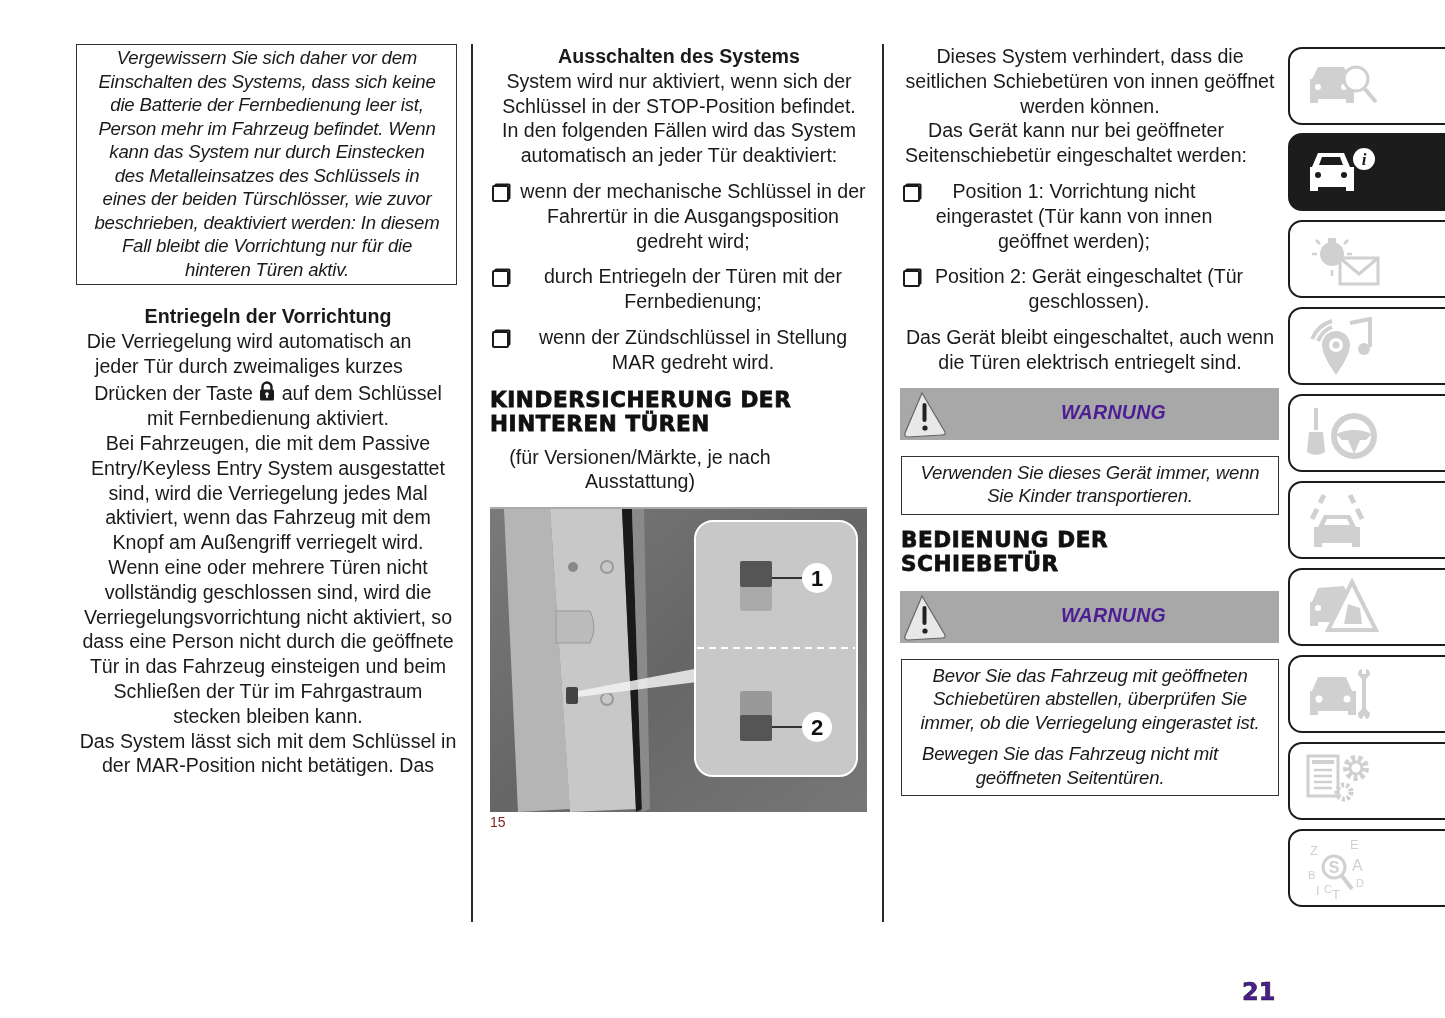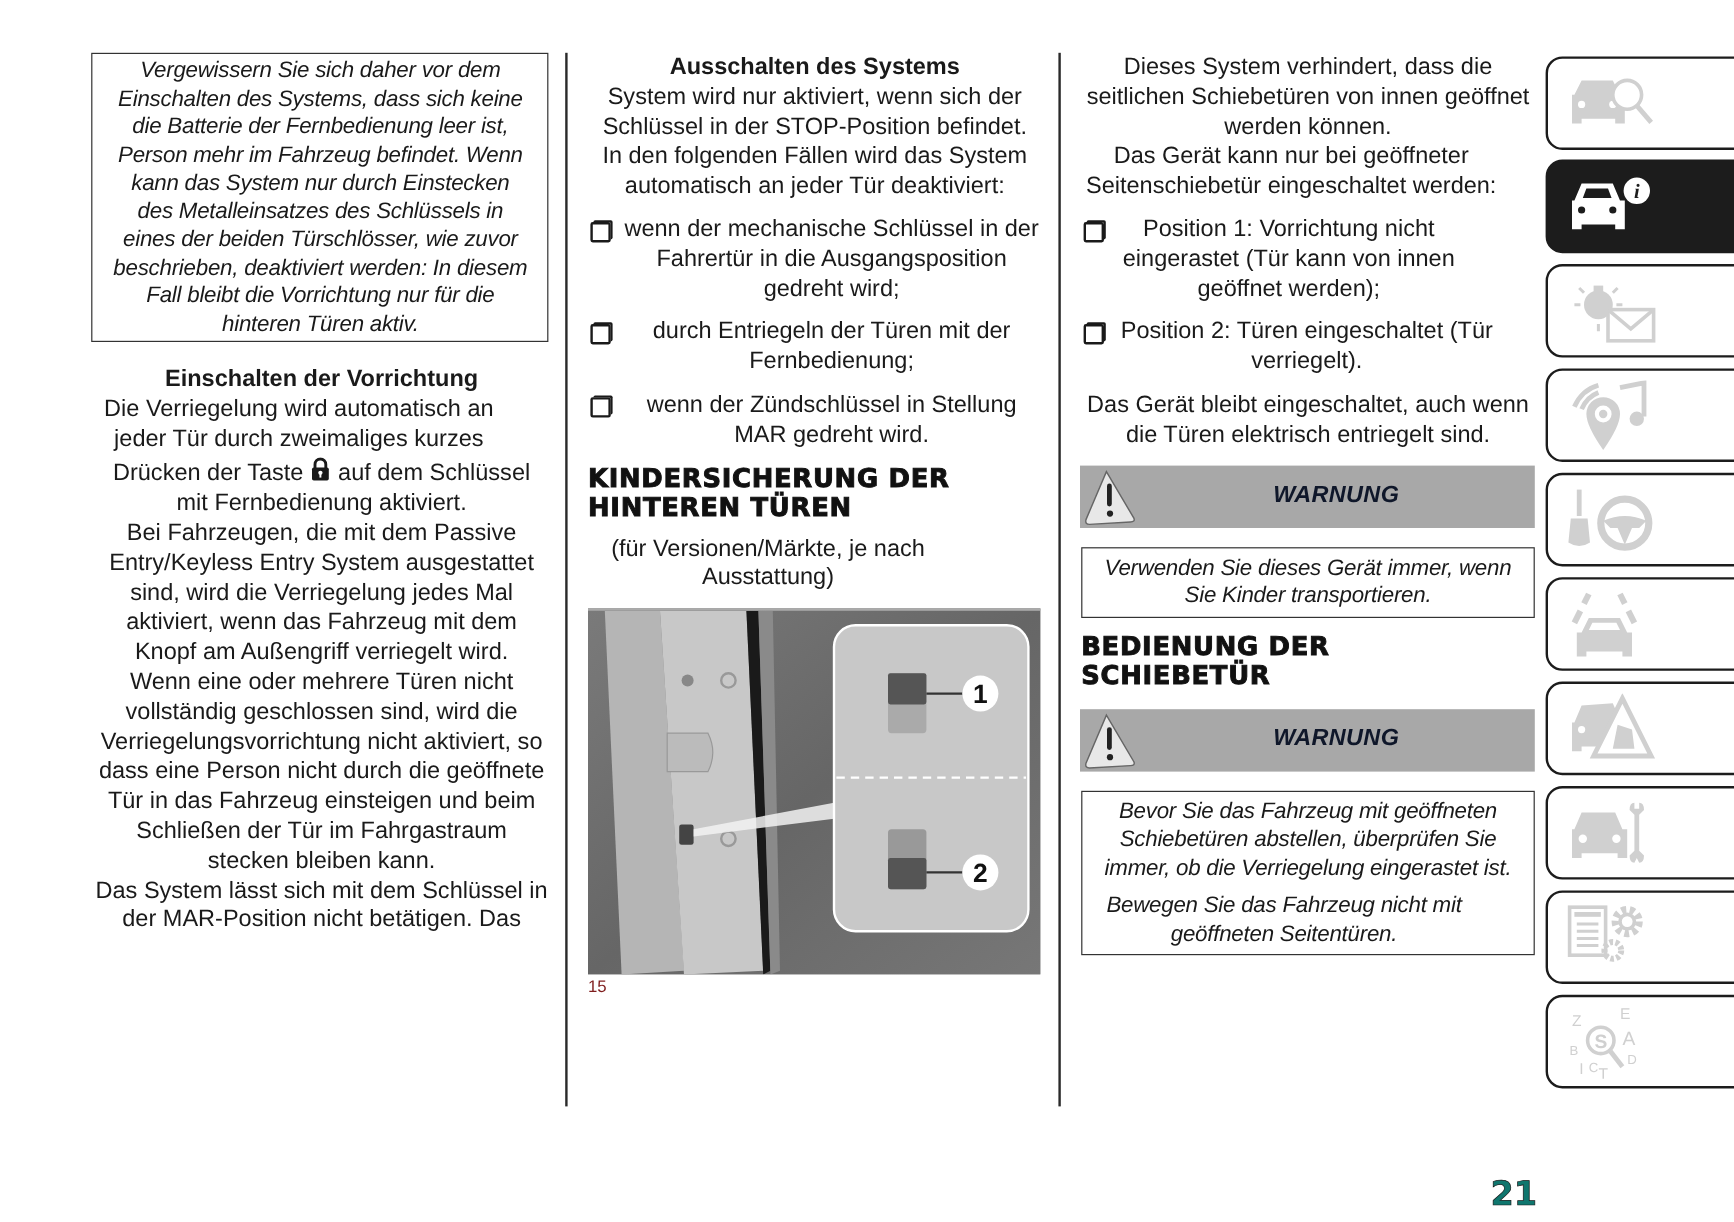--- a/index.html
+++ b/index.html
@@ -18,50 +18,50 @@
   .h-big { font-family:"DejaVu Sans", sans-serif; font-weight:900; font-size:21.5px; line-height:24.5px;
            letter-spacing:0.6px; margin:0; -webkit-text-stroke:0.8px #111; color:#111; }
   .bullet { display:flex; align-items:flex-start; }
   .bullet .box { flex:0 0 auto; width:13px; height:13px; border:2.3px solid #1a1a1a; border-radius:2px;
                  margin:6px 9px 0 2px; box-shadow:2px -2px 0 -0.5px #1a1a1a; }
   .gap10 { height:11px; }
   .gap8 { height:8px; }
   .warn-banner { position:relative; height:52px; background:#a8a8a8; margin-left:-1px; }
   .warn-banner .tri { position:absolute; left:2px; top:2px; width:46px; height:48px; }
   .warn-banner .lbl { position:absolute; left:0; right:0; top:13px; text-align:center; padding-left:48px;
-                      font-weight:bold; font-style:italic; font-size:19.5px; color:#0f172a; letter-spacing:0.3px; }
+                      font-weight:bold; font-style:italic; font-size:19.5px; color:#4c1d95; letter-spacing:0.3px; }
   .figure { position:relative; width:377px; height:303px; background:#6e6e6e; border-top:2px solid #aaa; overflow:hidden; }
   .fig-cap { font-size:14px; margin-top:2px; color:#7f1d1d; }
   .sidebar { position:absolute; left:1288px; top:0; width:157px; }
   .tab { position:absolute; left:0; width:180px; height:78px; border:2.5px solid #1c1c1c; border-radius:14px;
          background:#fff; box-sizing:border-box; }
   .tab.active { background:#1c1c1c; }
   .tab svg { position:absolute; left:14px; top:8px; }
   .page-num { position:absolute; left:1242px; top:978px; font-family:"DejaVu Sans", sans-serif; font-weight:900;
-              font-size:28px; color:#0f766e; -webkit-text-stroke:0.6px #1a1a1a; }
+              font-size:24px; color:#4c1d95; -webkit-text-stroke:0.6px #1a1a1a; }
   .lock-inline { display:inline-block; width:16px; height:20px; vertical-align:-1px; margin:0 1px; }
 </style>
 </head>
 <body>
 
 <div class="col col1">
   <div class="note-box">
     <p class="p it">Vergewissern Sie sich daher vor dem</p>
     <p class="p it">Einschalten des Systems, dass sich keine</p>
     <p class="p it">die Batterie der Fernbedienung leer ist,</p>
     <p class="p it">Person mehr im Fahrzeug befindet. Wenn</p>
     <p class="p it">kann das System nur durch Einstecken</p>
     <p class="p it">des Metalleinsatzes des Schlüssels in</p>
     <p class="p it">eines der beiden Türschlösser, wie zuvor</p>
     <p class="p it">beschrieben, deaktiviert werden: In diesem</p>
     <p class="p it">Fall bleibt die Vorrichtung nur für die</p>
     <p class="p it">hinteren Türen aktiv.</p>
   </div>
   <div style="height:19px"></div>
-  <p class="p bold">Einschalten der Vorrichtung</p>
+  <p class="p bold">Entriegeln der Vorrichtung</p>
   <p class="p" style="width:340px">Die Verriegelung wird automatisch an jeder Tür durch zweimaliges kurzes</p>
   <p class="p" style="margin-top:3px">
     <span>Drücken der Taste</span>
     <svg class="lock-inline" viewBox="0 0 16 20">
       <path d="M3.5 9 V6 a4.5 4.5 0 0 1 9 0 V9" fill="none" stroke="#1a1a1a" stroke-width="2.4"></path>
       <rect x="1" y="8.5" width="14" height="11" rx="1.5" fill="#1a1a1a"></rect>
       <circle cx="8" cy="13" r="1.8" fill="#fff"></circle>
       <rect x="7.2" y="13" width="1.6" height="4" fill="#fff"></rect>
     </svg>
     <span>auf dem Schlüssel mit Fernbedienung aktiviert.</span>
@@ -150,21 +150,21 @@
   <p class="p">Dieses System verhindert, dass die seitlichen Schiebetüren von innen geöffnet werden können.</p>
   <p class="p" style="width:350px">Das Gerät kann nur bei geöffneter Seitenschiebetür eingeschaltet werden:</p>
   <div class="gap10"></div>
   <div class="bullet">
     <span class="box"></span>
     <p class="p" style="width:290px">Position 1: Vorrichtung nicht eingerastet (Tür kann von innen geöffnet werden);</p>
   </div>
   <div class="gap10"></div>
   <div class="bullet">
     <span class="box"></span>
-    <p class="p" style="width:320px">Position 2: Türen eingeschaltet (Tür verriegelt).</p>
+    <p class="p" style="width:320px">Position 2: Gerät eingeschaltet (Tür geschlossen).</p>
   </div>
   <div class="gap10"></div>
   <p class="p">Das Gerät bleibt eingeschaltet, auch wenn die Türen elektrisch entriegelt sind.</p>
   <div style="height:13px"></div>
 
   <div class="warn-banner">
     <svg class="tri" viewBox="0 0 46 48">
       <path d="M20 3 L43 42 Q44 45 40 45 L6 47 Q2 47 3 43 Z" fill="#e8e8e8" stroke="#666" stroke-width="1.2"></path>
       <rect x="20.5" y="13" width="4" height="19" rx="2" fill="#222"></rect>
       <circle cx="23" cy="38" r="2.6" fill="#222"></circle>

